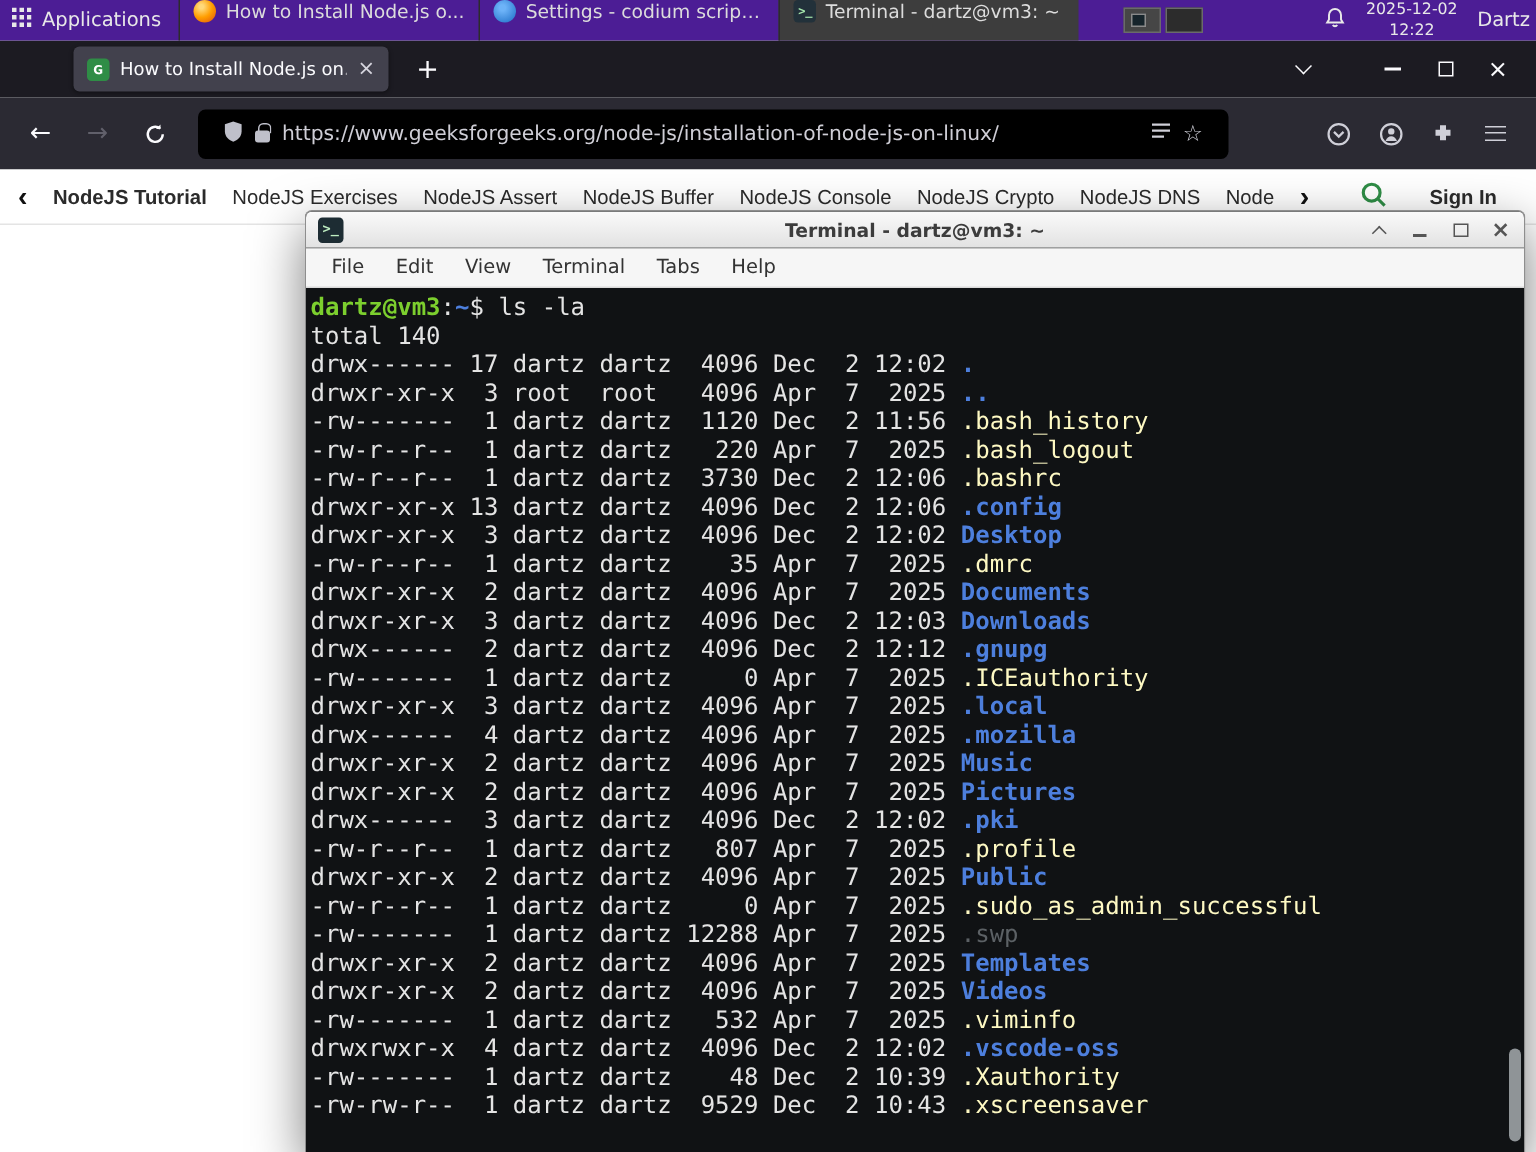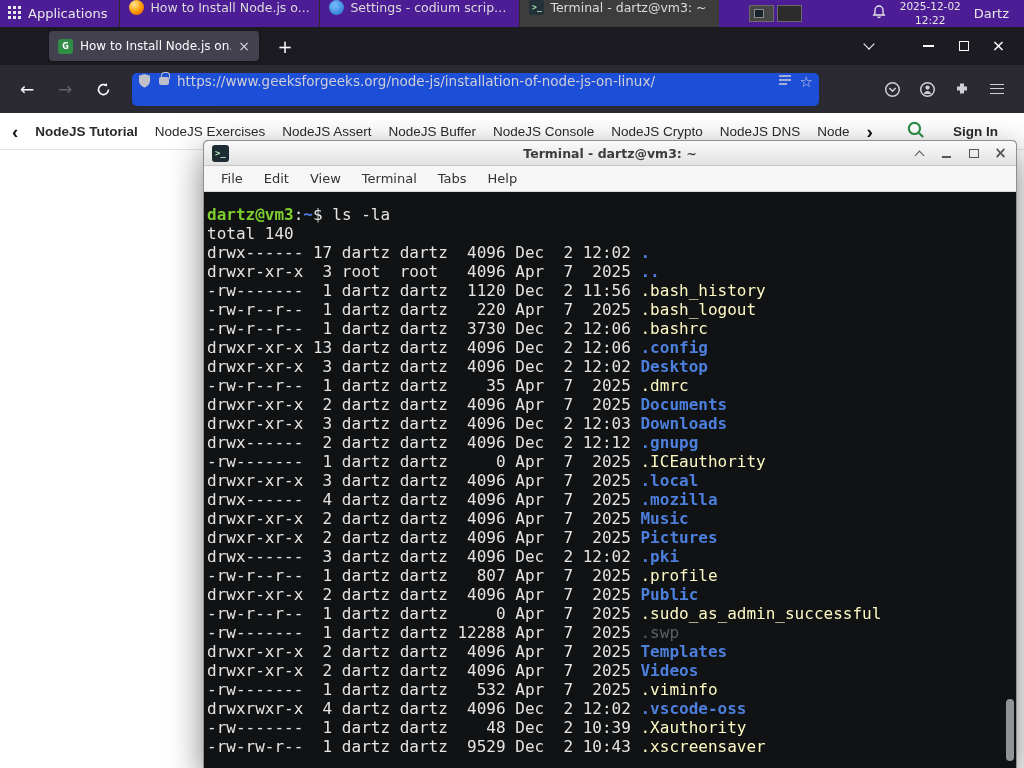--- a/index.html
+++ b/index.html
@@ -14,21 +14,21 @@
   .task.active{background:#3d3d3d}
   .ttitle{white-space:nowrap;overflow:hidden;text-overflow:ellipsis}
   .ticon{width:15px;height:15px;flex:0 0 auto}
   .ticon.ff{border-radius:50%;background:radial-gradient(circle at 35% 30%,#ffd97a 10%,#ff9e00 50%,#e2560c 95%)}
   .ticon.cod{border-radius:50%;background:radial-gradient(circle at 40% 35%,#6db3f8 15%,#2e7dd1 80%)}
   .ticon.term{border-radius:3px;background:#22313a;color:#a6e8ad;font:700 8px/15px "DejaVu Sans Mono",monospace;text-align:center}
   .pager{display:flex;gap:3px;align-items:center;margin-left:30px}
   .ws{width:25px;height:17px;border:1px solid #6a6a6a;background:#2c2c2c;position:relative}
   .ws.active{background:#464646}
   .ws .mini{position:absolute;left:4px;top:3px;width:10px;height:9px;background:#16242b;border:1px solid #8a8a8a}
-  .panel-right{margin-left:auto;display:flex;align-items:center;gap:13px;padding-right:15px}
+  .panel-right{margin-left:auto;display:flex;align-items:center;gap:13px;padding-right:4px}
   .clock{text-align:center;font-size:10.5px;line-height:1.25;white-space:nowrap}
   .user{font-size:13px}
 
   
   .browser{position:absolute;top:27px;left:0;right:0;bottom:0;background:#fff}
   .tabbar{height:38px;background:#1c1b22;display:flex;align-items:center;padding:0 8px}
   .tab{margin-left:41px;width:210px;height:30px;background:#42414d;border-radius:4px;display:flex;align-items:center;gap:7px;padding:0 9px;color:#fbfbfe;font-size:12px;box-shadow:0 1px 3px rgba(0,0,0,.4)}
   .favicon{width:15px;height:15px;border-radius:3px;background:#2f8d46;color:#fff;font:700 8px/15px "DejaVu Sans",sans-serif;text-align:center;flex:0 0 auto}
   .tab-title{flex:1;white-space:nowrap;overflow:hidden}
   .tab-close{font-size:14px;color:#d6d5de;line-height:1}
@@ -38,21 +38,21 @@
   .alltabs{width:28px;height:28px;display:flex;align-items:center;justify-content:center}
   .winbtns{display:flex;margin-left:28px}
   .wbtn{width:35px;height:30px;display:flex;align-items:center;justify-content:center;color:#fbfbfe}
   .ic-min{width:11px;height:2px;background:#fbfbfe}
   .ic-max{width:10px;height:10px;border:1.6px solid #fbfbfe}
   .ic-x{font-size:16px;line-height:1}
 
   .navbar{height:48px;background:#2b2a33;display:flex;align-items:center;padding:0 10px}
   .navbtn{width:34px;height:34px;display:flex;align-items:center;justify-content:center;color:#fbfbfe;font-size:17px;border-radius:4px;flex:0 0 auto;margin-right:4px}
   .navbtn.fwd{color:#61606b}
-  .urlbar{flex:1;height:33px;margin:0 58px 0 8px;background:#1d4ed8;border-radius:5px;display:flex;padding:0 6px;gap:8px;font-size:13.5px}
+  .urlbar{flex:1;height:33px;margin:0 58px 0 8px;background:#000000;border-radius:5px;display:flex;align-items:center;padding:0 17px;gap:8px;font-size:13.5px}
   .url-text{flex:1;white-space:nowrap;overflow:hidden;color:#cfced6}
   .lock{width:10px;height:8px;background:#bfc0ca;border-radius:2px;position:relative;margin-top:4px;flex:0 0 auto}
   .lock:before{content:"";position:absolute;left:1.5px;top:-5px;width:7px;height:6px;border:1.6px solid #bfc0ca;border-bottom:none;border-radius:3.5px 3.5px 0 0}
   .star{color:#cfcfd8;font-size:15px}
   .nav-right{display:flex;align-items:center;gap:5px;padding-right:2px}
   .nav-icon{width:30px;height:30px;display:flex;align-items:center;justify-content:center;border-radius:4px}
   .burger{width:14px;height:10px;border-top:1.6px solid #cfcfd8;border-bottom:1.6px solid #cfcfd8;position:relative}
   .burger:before{content:"";position:absolute;left:0;top:2.7px;width:14px;height:1.6px;background:#cfcfd8}
 
   .subnav{height:37px;background:#fff;border-bottom:1px solid #e4e4e4;display:flex;align-items:center;padding:0 14px 0 12px;gap:17px;font-family:"Liberation Sans",sans-serif;font-size:13.5px;color:#2b2b2b;overflow:hidden}
@@ -68,21 +68,21 @@
   .t-title{height:25px;background:linear-gradient(#fafafa,#e2e2e2);border-bottom:1px solid #c6c6c6;position:relative;display:flex;align-items:center;justify-content:center}
   .t-title-text{font-size:12.5px;font-weight:700;color:#3c3c3c}
   .t-app-icon{position:absolute;left:8px;top:4px;width:17px;height:17px;border-radius:3px;background:#1d2c33;color:#bfeec2;font:700 9px/17px "DejaVu Sans Mono",monospace;text-align:center}
   .t-btns{position:absolute;right:8px;top:0;height:25px;display:flex;align-items:center;gap:12px}
   .tb{width:15px;height:15px;display:flex;align-items:center;justify-content:center;color:#555}
   .shade-ic{width:7px;height:7px;border-left:1.7px solid #555;border-top:1.7px solid #555;transform:rotate(45deg);margin-top:3px}
   .tmin-ic{width:9px;height:2px;background:#555;margin-top:7px}
   .tmax-ic{width:10px;height:9px;border:1.7px solid #555}
   .tclose-ic{font-size:15px;font-weight:700;line-height:1}
   .t-menu{height:26px;background:#f6f6f6;border-bottom:1px solid #dadada;display:flex;align-items:center;gap:21px;padding:0 17px;font-size:13px;color:#333}
-  .t-body{position:absolute;top:52px;left:0;right:0;bottom:0;background:#101214;font-family:"DejaVu Sans Mono",monospace;font-size:16px;line-height:19px;color:#e4e4e4;padding:12px 0 0 3px;overflow:hidden}
+  .t-body{position:absolute;top:52px;left:0;right:0;bottom:0;background:#101214;font-family:"DejaVu Sans Mono",monospace;font-size:16px;line-height:19px;color:#e4e4e4;padding:2px 0 0 3px;overflow:hidden}
   .trow{white-space:pre}
   .c-prompt{color:#7ccf2e;font-weight:700}
   .c-path{color:#4d7fdd;font-weight:700}
   .dir{color:#4d7fdd;font-weight:700}
   .file{color:#fef9c3}
   .dim{color:#5c6165}
   .t-thumb{position:absolute;right:2px;bottom:7px;width:8px;height:62px;background:#8f9497;border-radius:4px;z-index:5}
 </style>
 </head>
 <body>

